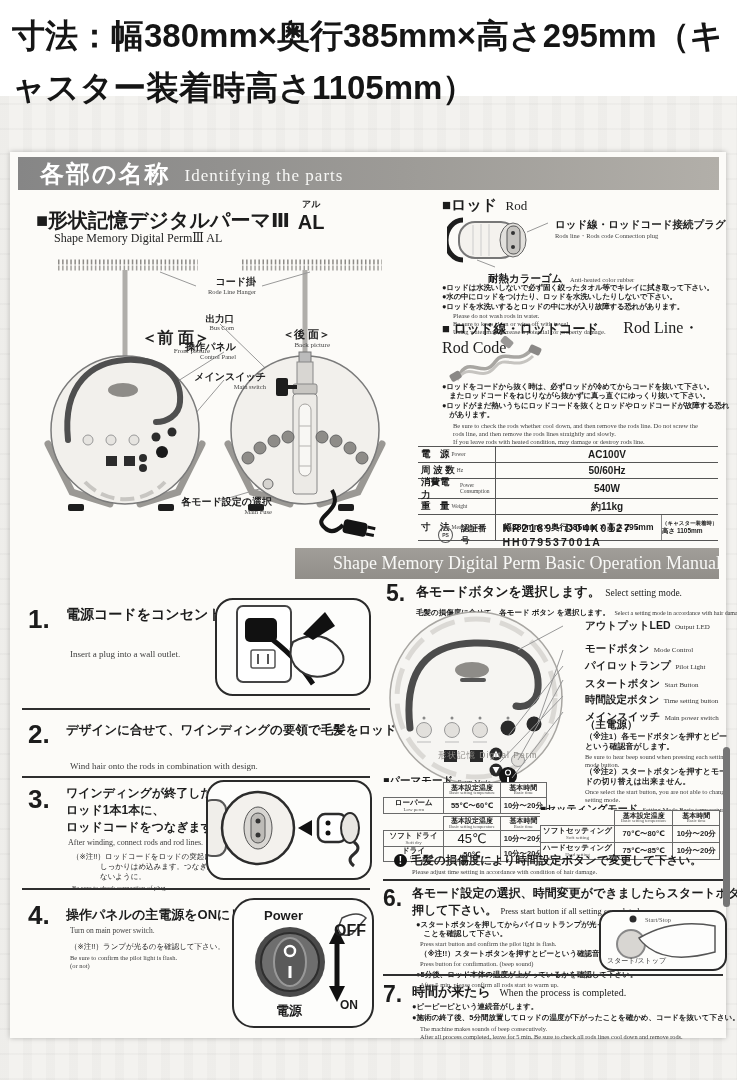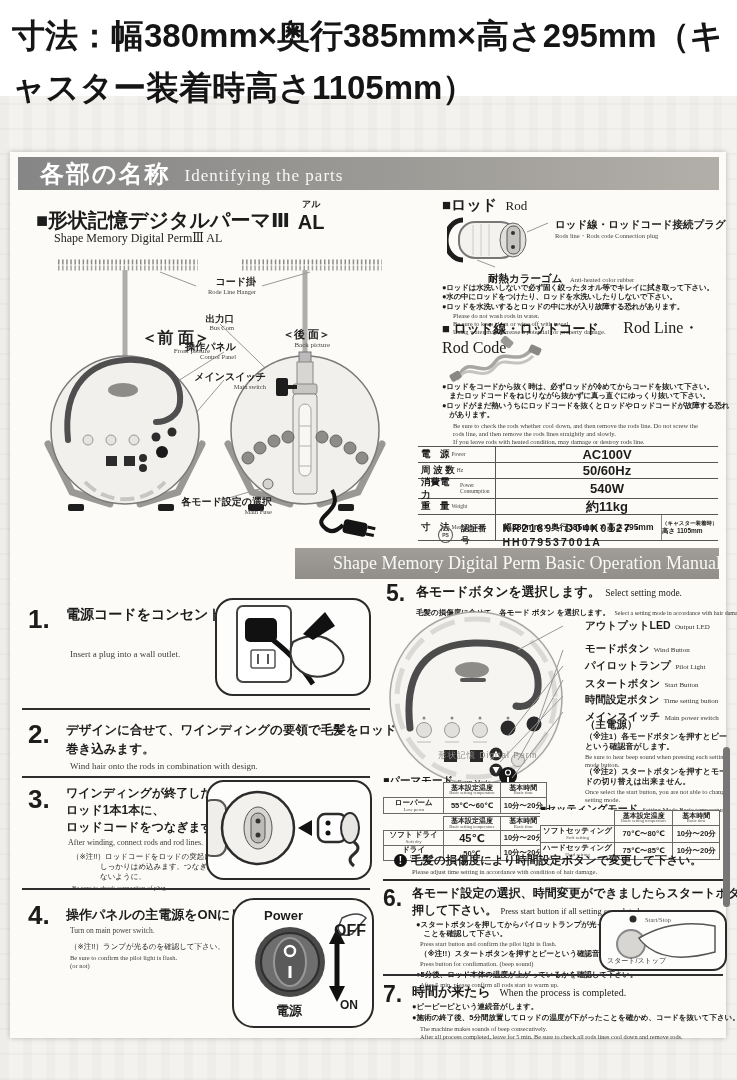--- a/index.html
+++ b/index.html
@@ -27,21 +27,21 @@
   table.mini{border-collapse:collapse}
   table.mini td,table.mini th{border:1px solid #6a6a6a;padding:0 1px;text-align:center;vertical-align:middle;background:#fcfbf8}
   .hj{display:block;font-size:7px;font-weight:bold;line-height:1.1}
   .he{display:block;font-size:4.5px;font-family:"Liberation Serif",serif;font-weight:normal;color:#555;line-height:1.1}
   .cj{display:block;font-size:7.5px;font-weight:bold;line-height:1.1}
   .ce{display:block;font-size:5px;font-family:"Liberation Serif",serif;color:#555;line-height:1.1}
   .specrow{display:flex;border-bottom:1px solid #555;align-items:stretch}
   .speclab{width:74px;border-right:1px solid #555;display:flex;align-items:center;padding-left:3px}
   .speclab .j{font-size:9.5px;font-weight:bold}
   .speclab .e{font-size:5.5px;font-family:"Liberation Serif",serif;color:#444;margin-left:2px;line-height:1}
-  .specval{flex:1;display:flex;align-items:center;justify-content:center;font-size:13px;font-weight:bold}
+  .specval{flex:1;display:flex;align-items:center;justify-content:center;font-size:10px;font-weight:bold}
   .scrollthumb{position:absolute;left:723px;top:747px;width:7px;height:160px;background:#767676;border-radius:4px}
 </style>
 </head>
 <body>
 
 <div class="bg-lower"></div>
 
 <div class="abs b" style="left:12px;top:10px;width:712px;font-size:33px;line-height:1.58;color:#151515">寸法：幅380mm×奥行385mm×高さ295mm（キャスター装着時高さ1105mm）</div>
 
 <div class="page">
@@ -295,21 +295,20 @@
       <path d="M 56,40 C 76,56 82,64 96,84" stroke="#111" stroke-width="5" fill="none"></path>
       <path d="M 76,42 q 26,-14 44,4 q 14,14 -2,26 q -24,12 -40,-6 q -8,-12 -2,-24 z" fill="#fdfdfc" stroke="#333" stroke-width="2"></path>
       <polygon points="86,34 108,12 118,26 96,40" fill="#111"></polygon>
     </svg>
   </div>
   <div class="divline" style="left:12px;top:556px;width:348px"></div>
 
   <div class="abs b" style="left:18px;top:567px;font-size:26px">2.</div>
   <div class="abs b" style="left:56px;top:569px;font-size:12.5px;line-height:1.5">
     <div class="nw">デザインに合せて、ワインディングの要領で毛髪をロッドに</div>
-    <div>巻き込みます。</div>
   </div>
   <div class="abs tinyen" style="left:60px;top:609px;font-size:9px">Wind hair onto the rods in combination with design.</div>
   <div class="divline" style="left:12px;top:624px;width:348px"></div>
 
   <div class="abs b" style="left:18px;top:632px;font-size:26px">3.</div>
   <div class="abs b" style="left:56px;top:633px;font-size:12px;line-height:1.42">
     <div>ワインディングが終了したら、</div>
     <div>ロッド1本1本に、</div>
     <div>ロッドコードをつなぎます。</div>
   </div>
@@ -419,21 +418,21 @@
     </svg>
   </div>
   <div class="abs nw" style="left:428px;top:598px;font-size:8.5px;color:#8c8a86;letter-spacing:1px">形状記憶  Digital Perm</div>
 
   <div class="abs" style="left:575px;top:463px">
     <span class="b nw" style="font-size:10.5px">アウトプットLED</span>
     <span class="ser nw" style="font-size:7px;color:#333">Output LED</span>
   </div>
   <div class="abs" style="left:575px;top:486px">
     <span class="b nw" style="font-size:10.5px">モードボタン</span>
-    <span class="ser nw" style="font-size:7px;color:#333">Wind Button</span>
+    <span class="ser nw" style="font-size:7px;color:#333">Mode Control</span>
   </div>
   <div class="abs" style="left:575px;top:503px">
     <span class="b nw" style="font-size:10.5px">パイロットランプ</span>
     <span class="ser nw" style="font-size:7px;color:#333">Pilot Light</span>
   </div>
   <div class="abs" style="left:575px;top:521px">
     <span class="b nw" style="font-size:10.5px">スタートボタン</span>
     <span class="ser nw" style="font-size:7px;color:#333">Start Button</span>
   </div>
   <div class="abs" style="left:575px;top:537px">
@@ -489,21 +488,21 @@
       <th style="width:46px">
             <span class="hj">基本時間</span>
             <span class="he">Basic time</span>
           </th>
     </tr>
     <tr style="height:15px">
       <td>
             <span class="cj">ソフト ドライ</span>
             <span class="ce">Soft dry</span>
           </td>
-      <td style="font-size:11px;font-weight:bold">45℃</td>
+      <td style="font-size:13px;font-weight:normal">45℃</td>
       <td style="font-size:7.5px;font-weight:bold">10分〜20分</td>
     </tr>
     <tr style="height:15px">
       <td>
             <span class="cj">ドライ</span>
             <span class="ce">Dry</span>
           </td>
       <td style="font-size:7.5px;font-weight:bold">50℃</td>
       <td style="font-size:7.5px;font-weight:bold">10分〜20分</td>
     </tr>

